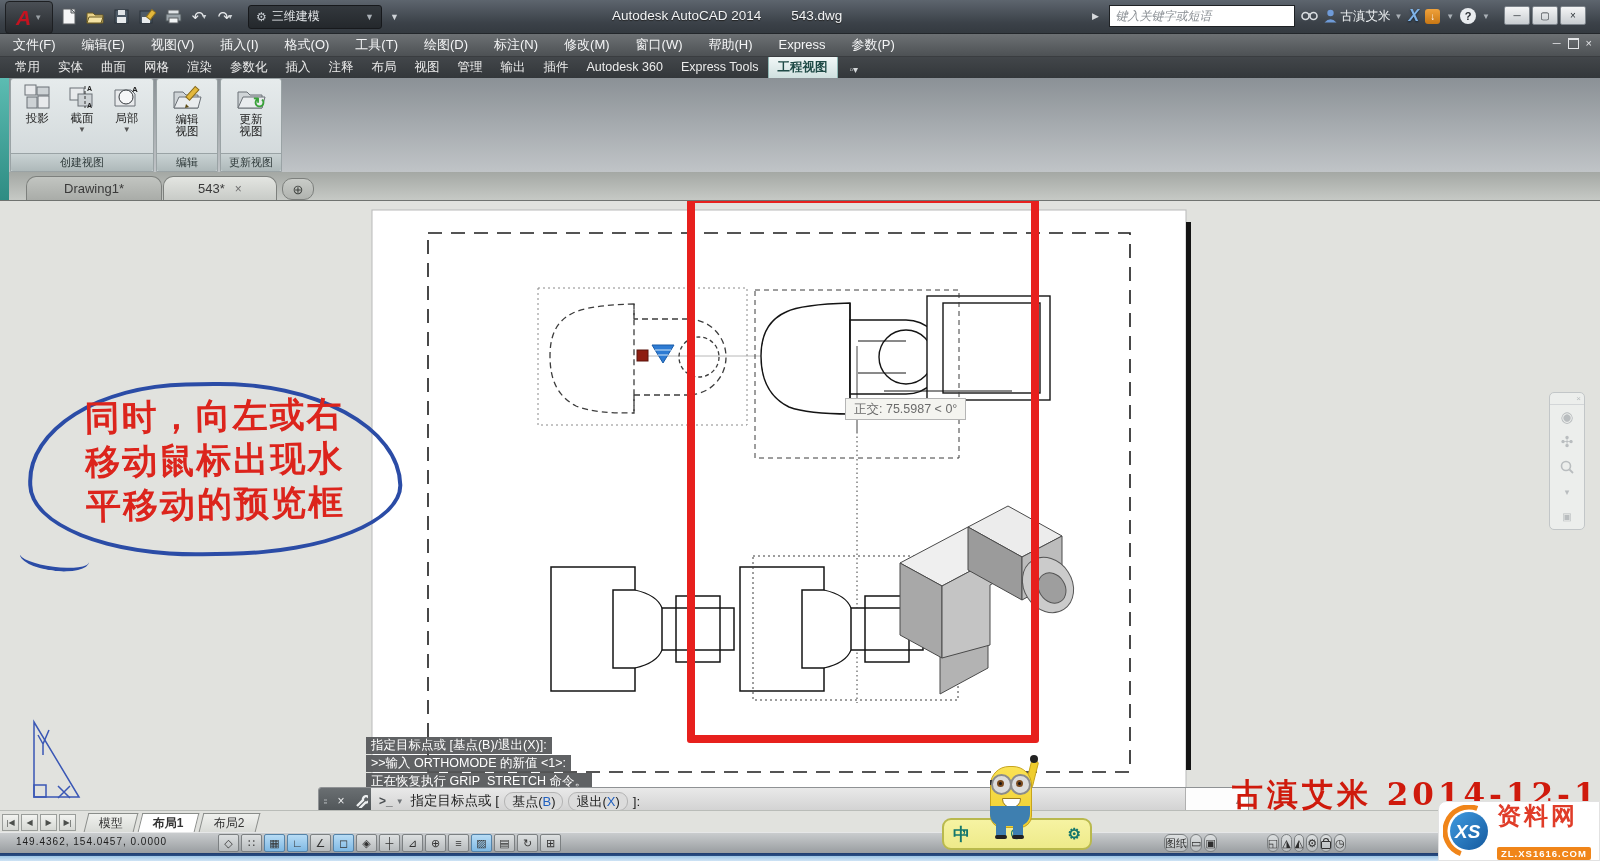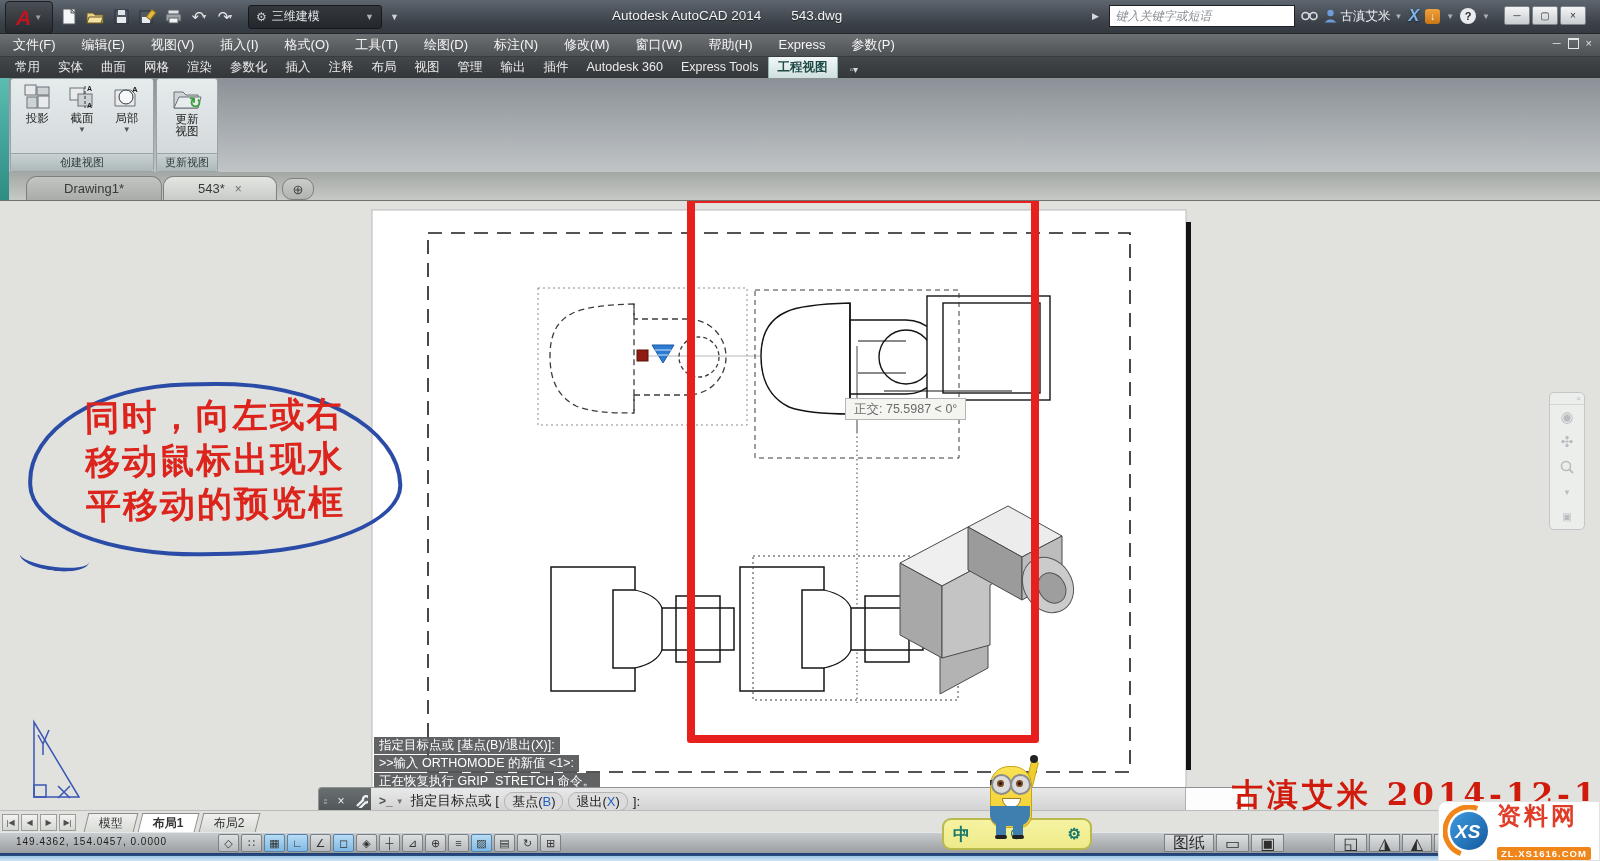--- a/index.html
+++ b/index.html
@@ -62,21 +62,21 @@
   #ftab2 .x{color:#6e6e6e;font-size:12px;}
   #newtab{position:absolute;left:282px;top:6px;width:30px;height:20px;border:1px solid #7d807d;border-radius:10px;background:linear-gradient(#c9ccc8,#b0b3af);color:#3d403d;font-size:13px;display:flex;align-items:center;justify-content:center;}
   
   #canvas{left:0;top:200px;width:1600px;height:610px;background:#e1e2de;z-index:1;}
   #cadsvg{position:absolute;left:0;top:200px;width:1600px;height:610px;z-index:2;}
   #bubble{left:28px;top:382px;width:366px;height:166px;border:4px solid #2b4ca6;border-radius:46% 54% 50% 50% / 60% 66% 42% 46%;transform:rotate(-1deg);z-index:12;}
   #bubble:after{content:"";position:absolute;left:-14px;bottom:-16px;width:70px;height:22px;border-bottom:4px solid #2b4ca6;border-radius:50%;transform:rotate(8deg);}
   #bubbletext{position:absolute;left:0;top:8px;width:100%;text-align:center;font-size:35px;font-weight:bold;color:#dc241c;line-height:44px;letter-spacing:2px;}
   #redrect{left:687px;top:195px;width:336px;height:532px;border:8px solid #e7201d;border-radius:3px;z-index:20;}
   #tooltip{left:845px;top:398px;height:20px;background:#f4f4f0;border:1px solid #b5b5b5;color:#6b6b6b;font-size:12.5px;line-height:20px;padding:0 8px;z-index:8;white-space:nowrap;}
-  #history{left:374px;top:737px;z-index:9;text-align:right;}
+  #history{left:366px;top:737px;z-index:9;text-align:right;}
   .histline{display:table;background:rgba(84,86,88,0.93);color:#fff;font-size:12.5px;line-height:15px;padding:1px 5px;margin-bottom:1px;white-space:nowrap;}
   #cmdbar{left:318px;top:787px;width:929px;height:26px;background:linear-gradient(#e9e9e9,#cfcfcf);border:1px solid #8f9294;border-radius:3px;display:flex;align-items:center;z-index:10;}
   #cmdgrip{width:12px;height:100%;background:linear-gradient(#6a6f72,#4d5255);border-radius:2px 0 0 2px;display:flex;align-items:center;justify-content:center;color:#c3c7ca;font-size:8px;letter-spacing:-1px;}
   .cmdtool{width:20px;height:100%;background:linear-gradient(#6a6f72,#4d5255);display:flex;align-items:center;justify-content:center;color:#eef0f1;font-size:12px;}
   #cmdprompt{display:flex;align-items:center;gap:3px;margin-left:8px;color:#4a4e51;font-size:12px;font-weight:bold;}
   #cmdtext{display:flex;align-items:center;gap:5px;margin-left:7px;color:#1d1d1d;font-size:13.5px;white-space:nowrap;}
   .chip{background:#dcdcdc;border:1px solid #b4b4b4;border-radius:9px;padding:0 7px;line-height:17px;font-size:13px;color:#1d1d1d;}
   .chip .key{color:#1f5fbf;}
   #cmdscroll{position:absolute;right:0;top:0;bottom:0;width:57px;background:#fdfdfd;border-left:1px solid #b0b0b0;border-radius:0 3px 3px 0;display:flex;align-items:center;justify-content:flex-end;padding-right:5px;color:#8a8a8a;font-size:9px;}
   #navbar{left:1549px;top:392px;width:34px;height:136px;background:rgba(246,247,247,0.55);border:1px solid #c2c6c8;border-radius:5px;z-index:6;display:flex;flex-direction:column;align-items:center;color:#b9bdbf;}
@@ -88,21 +88,21 @@
   .ltab{height:18px;padding:0 12px;border:1px solid #8a8d8a;border-bottom:none;background:linear-gradient(#f0f1ee,#d9dbd7);font-size:12px;color:#333;display:flex;align-items:center;transform:skewX(-14deg);margin-left:4px;}
   .ltab span{transform:skewX(14deg);}
   .ltab.active{background:#ffffff;font-weight:bold;}
   
   #statusbar{left:0;top:832px;width:1600px;height:20px;background:linear-gradient(#c9ccce,#999da0);border-top:1px solid #e6e7e8;z-index:16;}
   #coords{position:absolute;left:16px;top:3px;font-size:10px;color:#1c1c1c;letter-spacing:1px;}
   #toggles{position:absolute;left:218px;top:1px;display:flex;gap:2px;}
   .tgl{width:19px;height:16px;border:1px solid #7c8082;background:linear-gradient(#dde0e1,#b7bbbd);display:flex;align-items:center;justify-content:center;font-size:11px;color:#333;border-radius:2px;}
   .tgl.pressed{background:linear-gradient(#b8dcf5,#7fb9e4);border-color:#5583a8;}
   #statusright{position:absolute;left:1164px;top:1px;display:flex;gap:2px;align-items:center;}
-  .sbtn{height:16px;border:1px solid #7c8082;background:linear-gradient(#dde0e1,#b7bbbd);display:flex;align-items:center;justify-content:center;font-size:16px;color:#2e2e2e;border-radius:0;padding:0 8px;}
+  .sbtn{height:16px;border:1px solid #7c8082;background:linear-gradient(#dde0e1,#b7bbbd);display:flex;align-items:center;justify-content:center;font-size:11px;color:#2e2e2e;border-radius:6px;padding:0 0;}
   #statusright .gap{width:46px;}
   .minilock{width:8px;height:6px;border:1px solid #333;border-radius:1px;position:relative;margin-top:3px;}
   .minilock:before{content:"";position:absolute;left:1px;top:-4px;width:4px;height:3px;border:1px solid #333;border-bottom:none;border-radius:3px 3px 0 0;}
   
   #bottomframe{left:0;top:852px;width:1600px;height:9px;background:linear-gradient(#ffffff 0,#ffffff 1px,#1e3c6e 1px,#2a4f86 4px,#9cc4e4 4px,#cfe4f5 9px);z-index:14;}
   
   #imebar{left:942px;top:818px;width:150px;height:32px;background:linear-gradient(#f6f3a2,#eeea8a);border:2px solid #b9b94d;border-radius:9px;z-index:24;display:flex;align-items:center;justify-content:space-between;padding:0 9px;box-sizing:border-box;color:#15776d;font-weight:bold;}
   #imebar .lang{font-size:17px;}
   #imebar .punct{font-size:15px;margin-left:-52px;}
   #imebar .moon{font-size:15px;}
@@ -289,20 +289,34 @@
         </div>
       </div>
       <div class="panel-label">创建视图</div>
     </div>
     <div class="panel" style="width:60px;">
       <div class="panel-body">
         <div class="rbtn rbtn-big">
           <svg width="31" height="27">
               <path d="M2,8 L2,24 L26,24 L26,11 L14,11 L11,8 Z" fill="#cfd4d7" stroke="#6a7076"></path>
               <path d="M2,24 L7,13 L29,13 L26,24 Z" fill="#e9ecee" stroke="#6a7076"></path>
+              <rect x="18" y="2" width="5" height="14" fill="#e3b83c" stroke="#8a6d1f" transform="rotate(42 20 9)"></rect>
+              <path d="M14,20 L17,23 L13,24 Z" fill="#5c4a12"></path>
+            </svg>
+          <span class="lbl">编辑视图</span>
+        </div>
+      </div>
+      <div class="panel-label">编辑</div>
+    </div>
+    <div class="panel" style="width:60px;">
+      <div class="panel-body">
+        <div class="rbtn rbtn-big">
+          <svg width="31" height="27">
+              <path d="M2,8 L2,24 L26,24 L26,11 L14,11 L11,8 Z" fill="#cfd4d7" stroke="#6a7076"></path>
+              <path d="M2,24 L7,13 L29,13 L26,24 Z" fill="#e9ecee" stroke="#6a7076"></path>
               <text x="17" y="24" font-size="15" font-weight="bold" fill="#3aa23a">↻</text>
             </svg>
           <span class="lbl">更新视图</span>
         </div>
       </div>
       <div class="panel-label">更新视图</div>
     </div>
   </div>
 </div>
 <div id="tealsliver" class="abs"></div>

